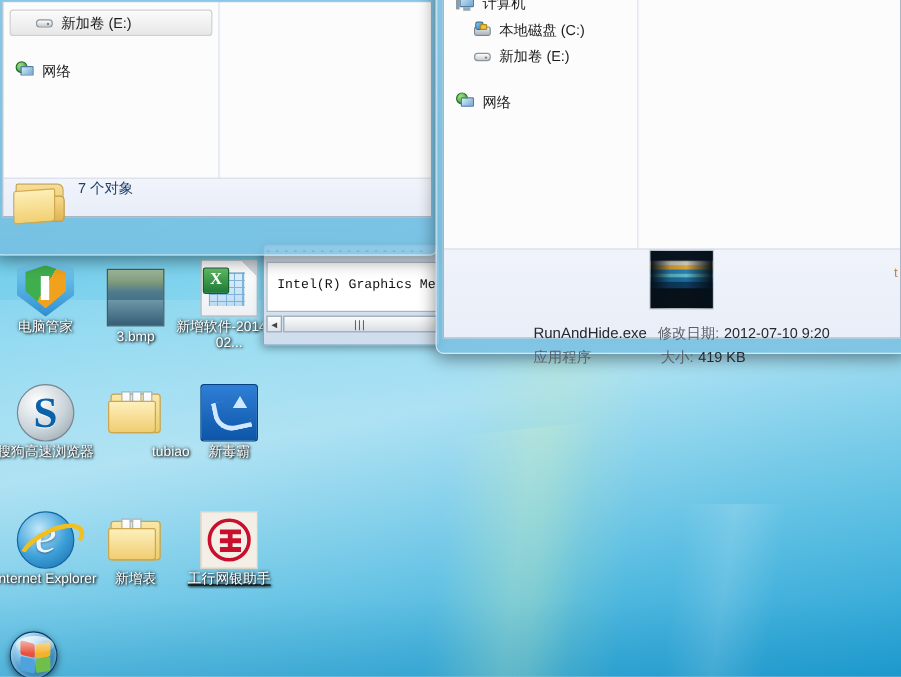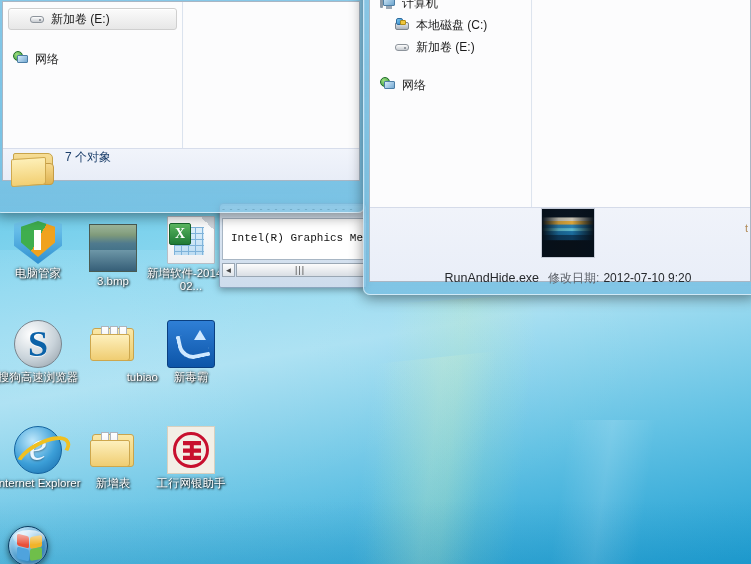--- a/index.html
+++ b/index.html
@@ -285,21 +285,21 @@
 </div>
 <div class="dicon" style="left:68px;top:426px;">
   <div class="glyph g-folder">
     <span class="fb"></span>
       <span class="pg p1"></span>
       <span class="pg p2"></span>
       <span class="ff"></span>
   </div>
   <div class="lbl">新增表</div>
 </div>
-<div class="dicon" style="left:146px;top:426px;">
+<div class="dicon" style="left:146px;top:426px;text-decoration:underline;">
   <div class="glyph g-icbc">
     <span class="icbc-mark"></span>
   </div>
   <div class="lbl">工行网银助手</div>
 </div>
 
 <div id="bg-window" class="win">
   <div id="bg-titlebar">
     <div id="bg-dashline">- - - - -  - - -  - - - -  - - - - - -</div>
   </div>
@@ -386,20 +386,25 @@
     <div id="right-list"></div>
 
     <div id="right-details">
       <div id="file-thumb"></div>
       <div class="det-lines">
         <div class="det-row">
           <span class="det-name">RunAndHide.exe</span>
           <span class="det-lbl">修改日期:</span>
           <span class="det-val">2012-07-10 9:20</span>
         </div>
+        <div class="det-row">
+          <span class="det-type">应用程序</span>
+          <span class="det-sizelbl">大小:</span>
+          <span class="det-val">419 KB</span>
+        </div>
       </div>
       <div id="det-edge">t</div>
     </div>
 
   </div>
 </div>
 
 <div id="start-orb">
   <span class="orb-q q1"></span>
   <span class="orb-q q2"></span>

